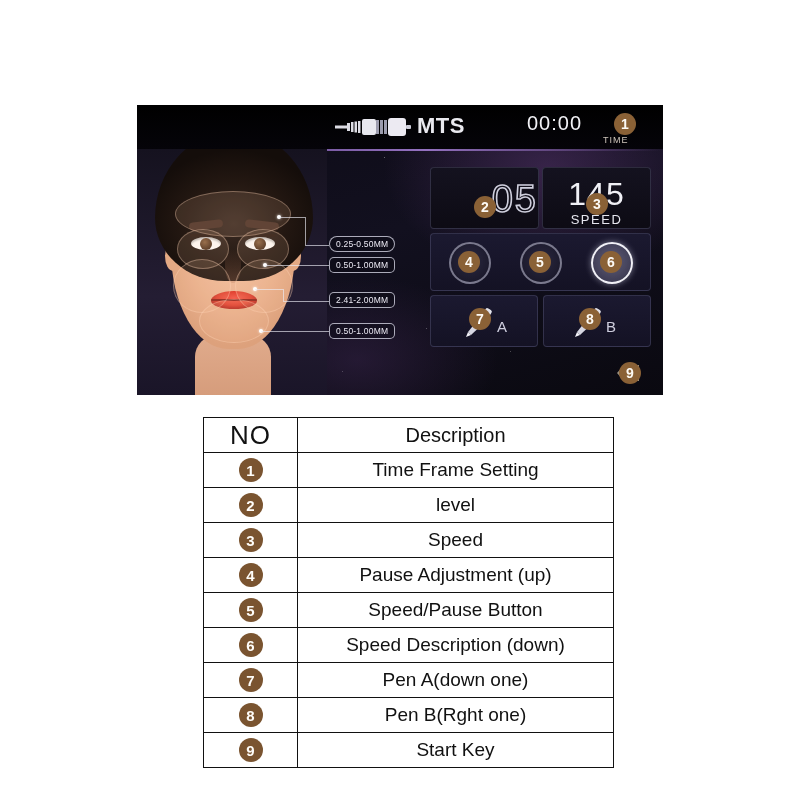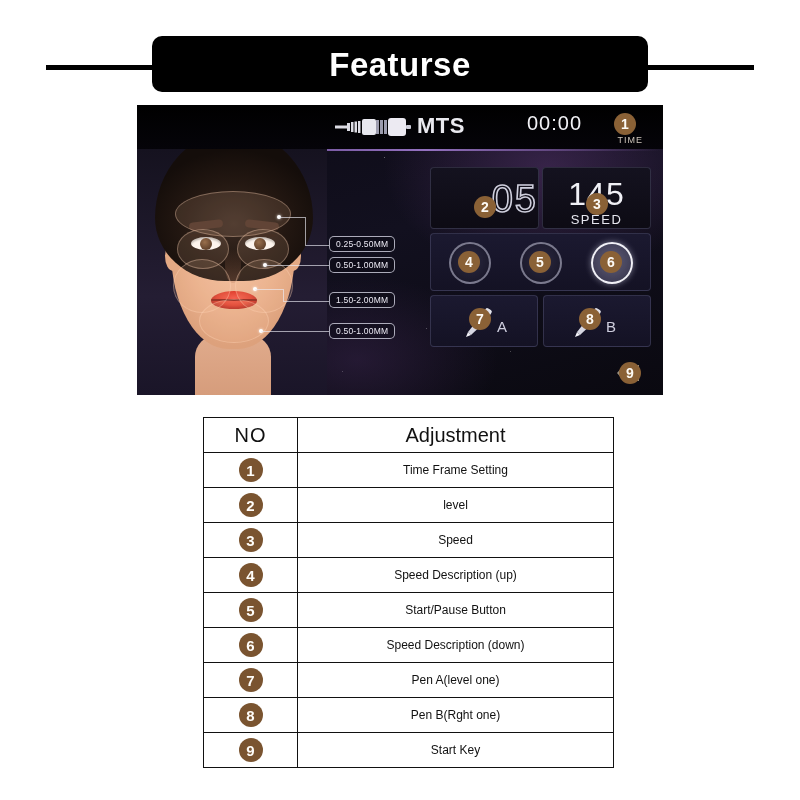--- a/index.html
+++ b/index.html
@@ -111,21 +111,21 @@
     position: absolute;
     left: 390px; top: 7px;
     color: #f2f2f6;
     font-size: 20px;
     letter-spacing: 1px;
   }
   .time-caption {
     position: absolute;
     left: 466px; top: 30px;
     width: 40px;
-    text-align: right;
+    text-align: left;
     color: #cfc6bb;
     font-size: 9px;
     letter-spacing: 1px;
   }
 
   
   .face-area {
     position: absolute;
     left: 0; top: 44px;
     width: 190px; height: 246px;
@@ -308,48 +308,41 @@
   .spec-table td, .spec-table th {
     border: 1.6px solid #111111;
     height: 35px;
     text-align: center;
     vertical-align: middle;
     color: #111111;
     font-weight: normal;
   }
   .spec-table .col-no   { width: 94px; }
   .spec-table .col-desc { width: 316px; }
-  .th-no   { font-size: 20px; letter-spacing: 1px; }
+  .th-no   { font-size: 26px; letter-spacing: 1px; }
   .th-desc { font-size: 20px; }
-  .cell-desc { font-size: 12px; }
+  .cell-desc { font-size: 19px; }
   .row-badge {
     display: inline-flex;
     width: 24px; height: 24px;
     border-radius: 50%;
     background: #7a5430;
     color: #fffdf9;
     font-size: 15px;
     font-weight: bold;
     align-items: center;
     justify-content: center;
     line-height: 1;
   }
 </style>
 </head>
 <body>
 
 <div class="page">
 
-  <div class="header">
-    <div class="header-rule left"></div>
-    <div class="header-rule right"></div>
-    <div class="header-box">
-      <span class="header-title">Featurse</span>
-    </div>
-  </div>
 
   <div class="device">
     <div class="stars"></div>
 
     <div class="statusbar"></div>
     <div class="statusbar-underline"></div>
 
     <svg class="pen-icon" viewBox="0 0 76 18">
       <rect x="0" y="7.5" width="12" height="3" fill="#dcdce4"></rect>
       <rect x="12" y="5" width="3" height="8" fill="#dcdce4"></rect>
@@ -393,31 +386,31 @@
         <div class="zone" style="left:36px; top:110px; width:58px; height:54px;"></div>
         <div class="zone" style="left:98px; top:110px; width:58px; height:54px;"></div>
         <div class="zone" style="left:62px; top:150px; width:70px; height:44px;"></div>
       </div>
     </div>
 
     <div class="callout-dot" style="left:140px; top:110px;"></div>
     <div class="leader" style="left:142px; top:112px; width:26px;"></div>
     <div class="leader-v" style="left:168px; top:112px; height:28px;"></div>
     <div class="leader" style="left:168px; top:140px; width:24px;"></div>
-    <div class="depth-label" style="left:192px; top:131px;">0.25-0.50MM</div>
+    <div class="depth-label" style="left:192px; top:131px;border-radius:8px;">0.25-0.50MM</div>
 
     <div class="callout-dot" style="left:126px; top:158px;"></div>
     <div class="leader" style="left:128px; top:160px; width:64px;"></div>
     <div class="depth-label" style="left:192px; top:152px;">0.50-1.00MM</div>
 
     <div class="callout-dot" style="left:116px; top:182px;"></div>
     <div class="leader" style="left:118px; top:184px; width:28px;"></div>
     <div class="leader-v" style="left:146px; top:184px; height:12px;"></div>
     <div class="leader" style="left:146px; top:196px; width:46px;"></div>
-    <div class="depth-label" style="left:192px; top:187px;">1.50-2.00MM</div>
+    <div class="depth-label" style="left:192px; top:187px;">2.41-2.00MM</div>
 
     <div class="callout-dot" style="left:122px; top:224px;"></div>
     <div class="leader" style="left:124px; top:226px; width:68px;"></div>
     <div class="depth-label" style="left:192px; top:218px;">0.50-1.00MM</div>
 
     <div class="panel">
 
       <div class="tile" style="left:293px; top:62px; width:109px; height:62px;">
         <div class="level-value">05</div>
       </div>
@@ -466,51 +459,51 @@
   </div>
 
   <table class="spec-table">
     <colgroup>
       <col class="col-no">
       <col class="col-desc">
     </colgroup>
     <thead>
       <tr>
         <th class="th-no">NO</th>
-        <th class="th-desc">Adjustment</th>
+        <th class="th-desc">Description</th>
       </tr>
     </thead>
     <tbody>
       <tr>
         <td><span class="row-badge">1</span></td>
         <td class="cell-desc">Time Frame Setting</td>
       </tr>
       <tr>
         <td><span class="row-badge">2</span></td>
         <td class="cell-desc">level</td>
       </tr>
       <tr>
         <td><span class="row-badge">3</span></td>
         <td class="cell-desc">Speed</td>
       </tr>
       <tr>
         <td><span class="row-badge">4</span></td>
-        <td class="cell-desc">Speed Description (up)</td>
+        <td class="cell-desc">Pause Adjustment (up)</td>
       </tr>
       <tr>
         <td><span class="row-badge">5</span></td>
-        <td class="cell-desc">Start/Pause Button</td>
+        <td class="cell-desc">Speed/Pause Button</td>
       </tr>
       <tr>
         <td><span class="row-badge">6</span></td>
         <td class="cell-desc">Speed Description (down)</td>
       </tr>
       <tr>
         <td><span class="row-badge">7</span></td>
-        <td class="cell-desc">Pen A(level one)</td>
+        <td class="cell-desc">Pen A(down one)</td>
       </tr>
       <tr>
         <td><span class="row-badge">8</span></td>
         <td class="cell-desc">Pen B(Rght one)</td>
       </tr>
       <tr>
         <td><span class="row-badge">9</span></td>
         <td class="cell-desc">Start Key</td>
       </tr>
     </tbody>

